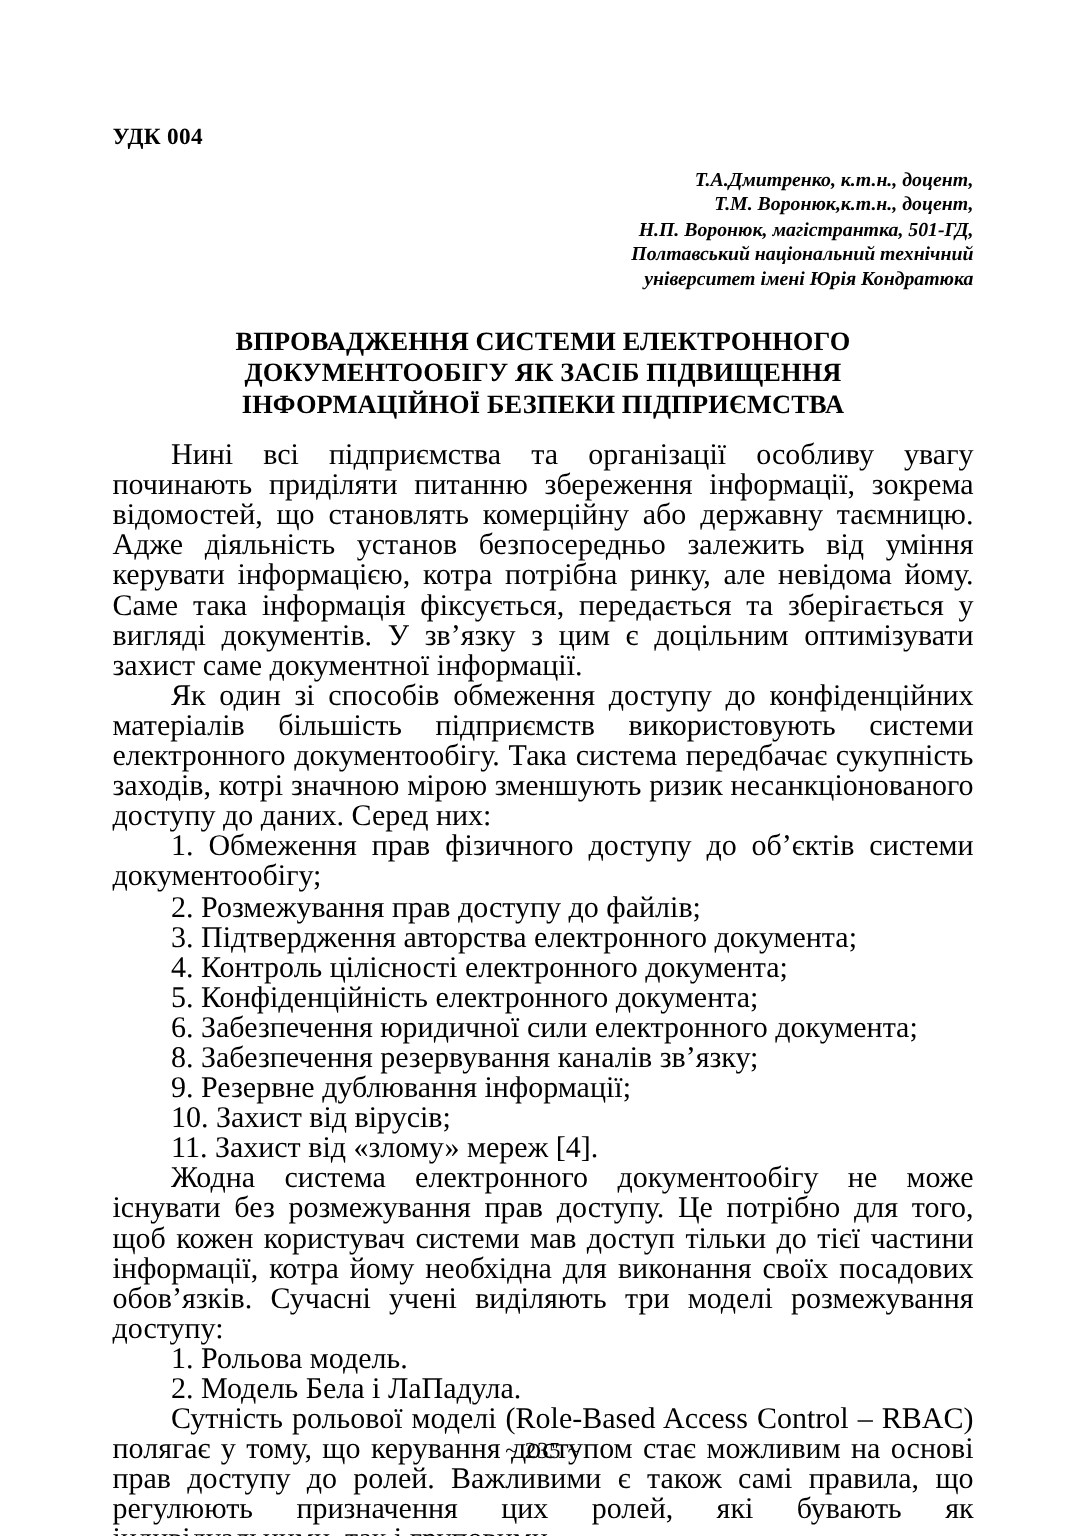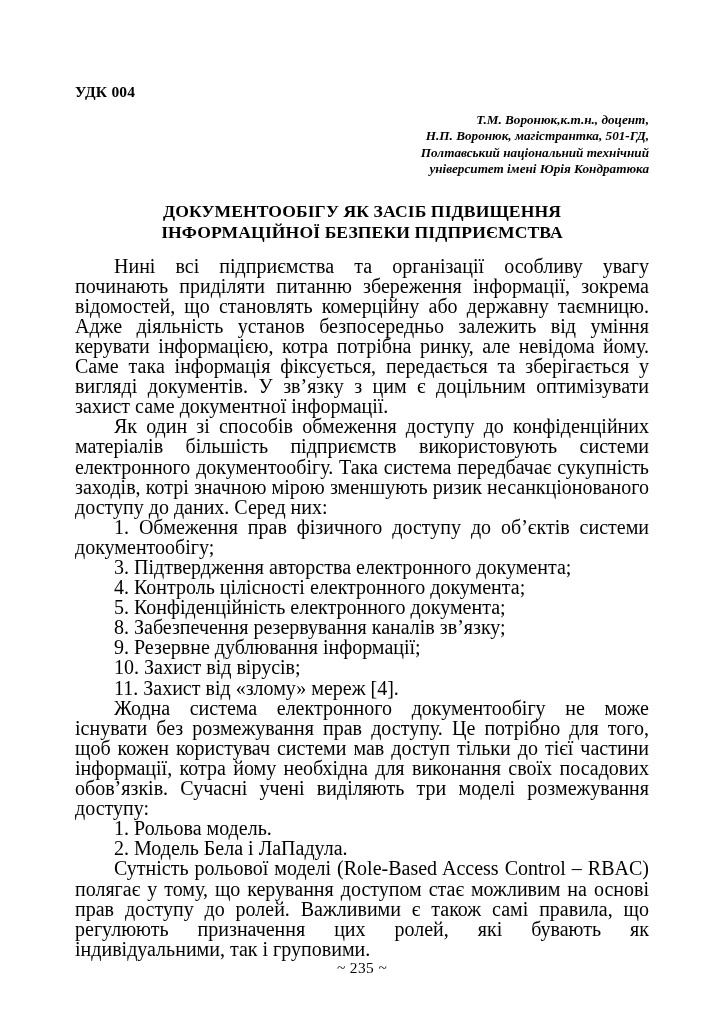--- a/index.html
+++ b/index.html
@@ -99,41 +99,45 @@
 </head>
 <body>
 
 <div class="page">
 
   <div class="content">
 
     <div class="udk">УДК 004</div>
 
     <div class="authors">
+      <span class="aline">Т.А.Дмитренко, к.т.н., доцент,</span>
       <span class="aline">Т.М. Воронюк,к.т.н., доцент,</span>
       <span class="aline">Н.П. Воронюк, магістрантка, 501-ГД,</span>
       <span class="aline">Полтавський національний технічний</span>
       <span class="aline">університет імені Юрія Кондратюка</span>
     </div>
 
     <h1 class="doc-title">
+      <span class="tline">ВПРОВАДЖЕННЯ СИСТЕМИ ЕЛЕКТРОННОГО</span>
       <span class="tline">ДОКУМЕНТООБІГУ ЯК ЗАСІБ ПІДВИЩЕННЯ</span>
       <span class="tline">ІНФОРМАЦІЙНОЇ БЕЗПЕКИ ПІДПРИЄМСТВА</span>
     </h1>
 
     <div class="body-text">
 
       <p class="para">Нині всі підприємства та організації особливу увагу починають приділяти питанню збереження інформації, зокрема відомостей, що становлять комерційну або державну таємницю. Адже діяльність установ безпосередньо залежить від уміння керувати інформацією, котра потрібна ринку, але невідома йому.  Саме така інформація фіксується, передається та зберігається у вигляді документів. У зв’язку з цим є доцільним оптимізувати захист саме документної інформації.</p>
 
       <p class="para">Як один зі способів обмеження доступу до конфіденційних матеріалів більшість підприємств використовують системи електронного документообігу. Така система передбачає сукупність заходів, котрі значною мірою зменшують ризик несанкціонованого доступу до даних. Серед них:</p>
 
       <p class="item justified">1. Обмеження прав фізичного доступу до об’єктів системи документообігу;</p>
+      <p class="item">2. Розмежування прав доступу до файлів;</p>
       <p class="item">3. Підтвердження авторства електронного документа;</p>
       <p class="item">4. Контроль цілісності електронного документа;</p>
       <p class="item">5. Конфіденційність електронного документа;</p>
+      <p class="item">6. Забезпечення юридичної сили електронного документа;</p>
       <p class="item">8. Забезпечення резервування каналів зв’язку;</p>
       <p class="item">9. Резервне дублювання інформації;</p>
       <p class="item">10. Захист від вірусів;</p>
       <p class="item">11. Захист від «злому» мереж [4].</p>
 
       <p class="para">Жодна система електронного документообігу не може існувати без розмежування прав доступу. Це потрібно для того, щоб кожен користувач системи мав доступ тільки до тієї частини інформації, котра йому необхідна для виконання своїх посадових обов’язків. Сучасні учені виділяють три моделі розмежування доступу:</p>
 
       <p class="item">1. Рольова модель.</p>
       <p class="item">2. Модель Бела і ЛаПадула.</p>
 

